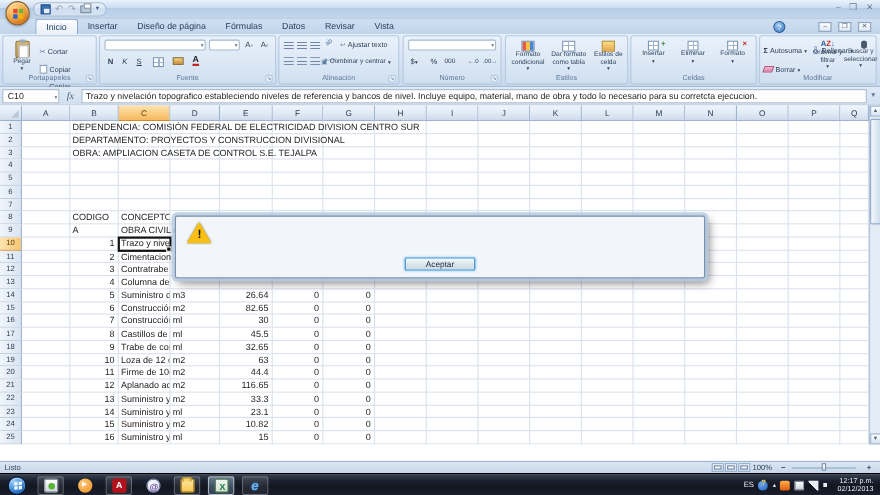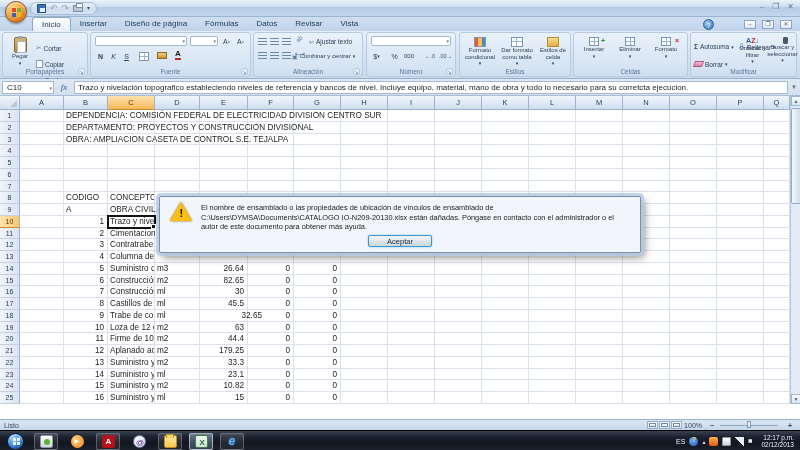--- a/index.html
+++ b/index.html
@@ -822,21 +822,21 @@
           <div class="cellbg" style="width: 47px;"></div>
           <div class="cellbg" style="width: 47px;"></div>
           <div class="cellbg" style="width: 47px;"></div>
           <div class="cellbg" style="width: 47px;"></div>
           <div class="cellbg" style="width: 47px;"></div>
           <div class="cellbg" style="width: 47px;"></div>
           <div class="cellbg" style="width: 26px;"></div>
           <div class="ctext num clip" style="left: 64px; width: 43px;">9</div>
           <div class="ctext clip" style="left: 108px; width: 46px;">Trabe de cor</div>
           <div class="ctext clip" style="left: 155px; width: 44px;">ml</div>
-          <div class="ctext num clip" style="left: 218px; width: 47px;">32.65</div>
+          <div class="ctext num clip" style="left: 200px; width: 47px;">32.65</div>
           <div class="ctext num clip" style="left: 248px; width: 45px;">0</div>
           <div class="ctext num clip" style="left: 294px; width: 46px;">0</div>
         </div>
         <div class="grow">
           <div class="rowhead">19</div>
           <div class="cellbg" style="width: 44px;"></div>
           <div class="cellbg" style="width: 44px;"></div>
           <div class="cellbg" style="width: 47px;"></div>
           <div class="cellbg" style="width: 45px;"></div>
           <div class="cellbg" style="width: 48px;"></div>
@@ -900,21 +900,21 @@
           <div class="cellbg" style="width: 47px;"></div>
           <div class="cellbg" style="width: 47px;"></div>
           <div class="cellbg" style="width: 47px;"></div>
           <div class="cellbg" style="width: 47px;"></div>
           <div class="cellbg" style="width: 47px;"></div>
           <div class="cellbg" style="width: 47px;"></div>
           <div class="cellbg" style="width: 26px;"></div>
           <div class="ctext num clip" style="left: 64px; width: 43px;">12</div>
           <div class="ctext clip" style="left: 108px; width: 46px;">Aplanado ac</div>
           <div class="ctext clip" style="left: 155px; width: 44px;">m2</div>
-          <div class="ctext num clip" style="left: 200px; width: 47px;">179.25</div>
+          <div class="ctext num clip" style="left: 200px; width: 47px;">116.65</div>
           <div class="ctext num clip" style="left: 248px; width: 45px;">0</div>
           <div class="ctext num clip" style="left: 294px; width: 46px;">0</div>
         </div>
         <div class="grow">
           <div class="rowhead">22</div>
           <div class="cellbg" style="width: 44px;"></div>
           <div class="cellbg" style="width: 44px;"></div>
           <div class="cellbg" style="width: 47px;"></div>
           <div class="cellbg" style="width: 45px;"></div>
           <div class="cellbg" style="width: 48px;"></div>
@@ -1091,20 +1091,19 @@
       </span>
     </div>
   </div>
 
   <div class="dlg">
     <div class="dlg-body">
       <span class="warn">
           <span class="tri"></span>
           <span class="bang">!</span>
         </span>
-      <span class="dlg-msg">El nombre de ensamblado o las propiedades de ubicación de vínculos de ensamblado de C:\Users\DYMSA\Documents\CATALOGO IO-N209-20130.xlsx están dañadas. Póngase en contacto con el administrador o el autor de este documento para obtener más ayuda.</span>
     </div>
     <div class="dlg-btnrow">
       <span class="dlg-btn">Aceptar</span>
     </div>
   </div>
 
 </div>
 
 </body></html>

